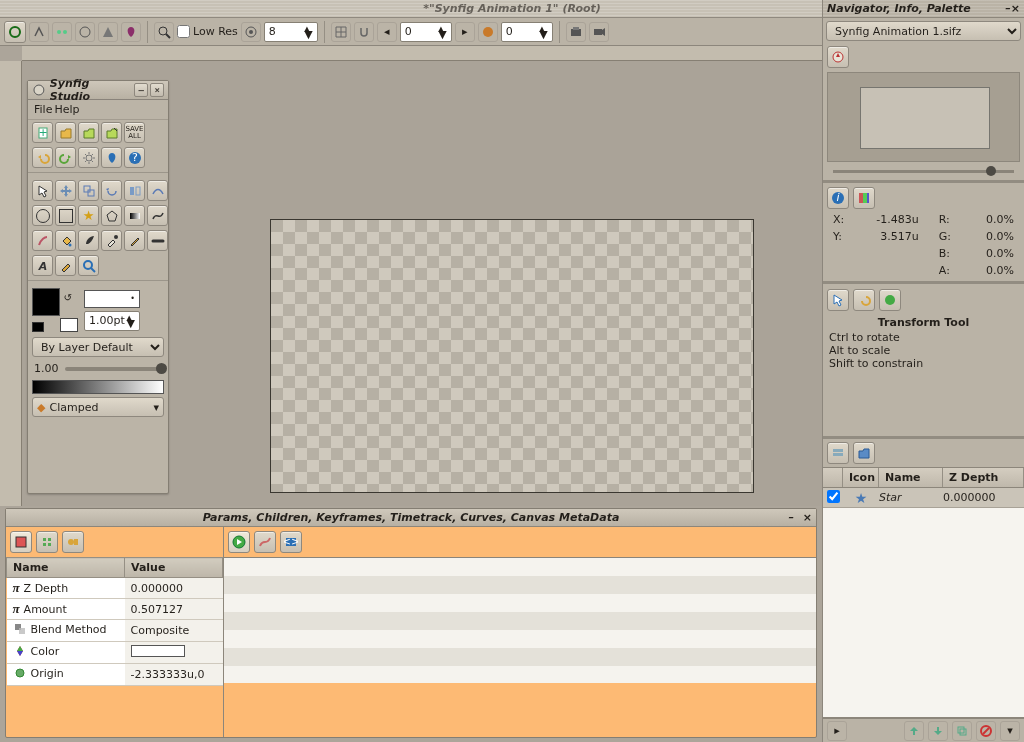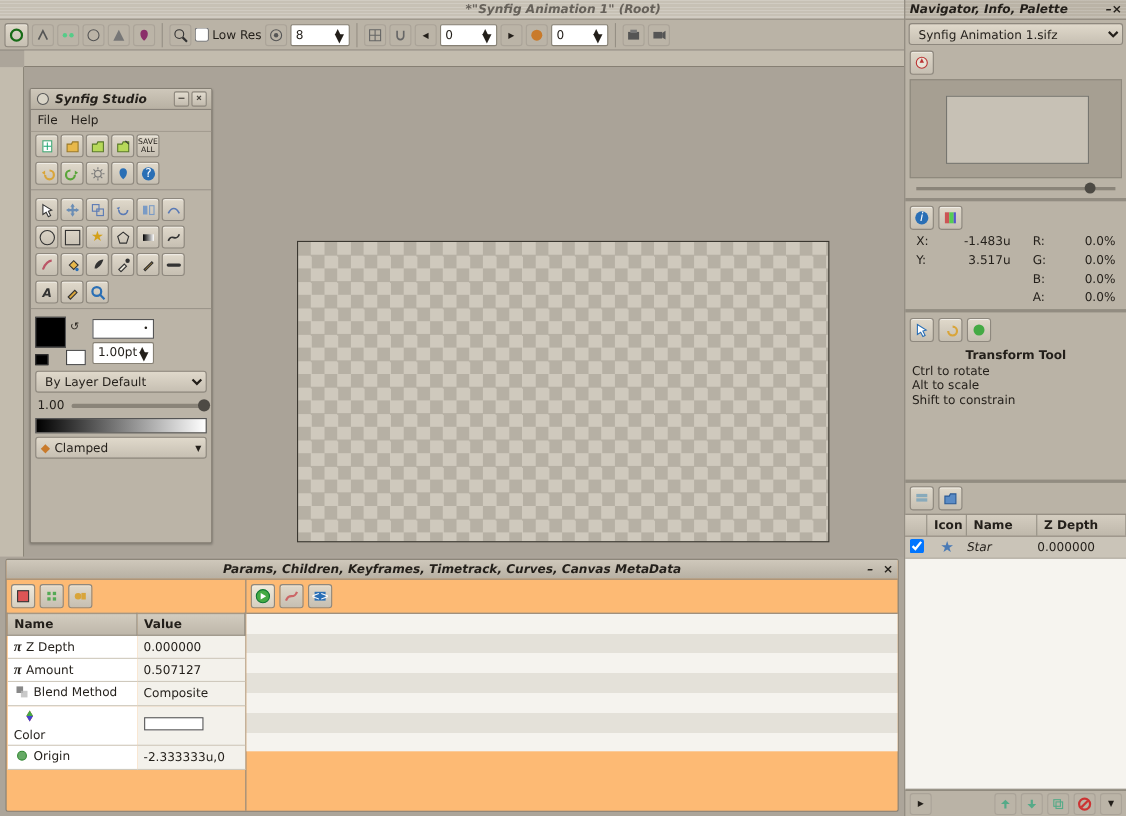--- a/index.html
+++ b/index.html
@@ -14,22 +14,22 @@
   .input { background:#fff; border:1px solid #868074; border-radius:2px; height:20px; padding:0 4px; display:inline-flex; align-items:center; }
   
   #maintoolbar { position:absolute; top:18px; left:0; right:202px; height:28px; background:#bab3a6; border-bottom:1px solid #8c867c; display:flex; align-items:center; padding:0 4px; gap:3px; }
   #maintoolbar .sep { width:1px; height:22px; background:#958f84; margin:0 3px; }
   
   #hruler { position:absolute; top:46px; left:22px; right:202px; height:15px; background:#c3bcae; border-bottom:1px solid #867f73; overflow:hidden; font-size:8px; }
   #vruler { position:absolute; top:61px; left:0; width:22px; bottom:236px; background:#c3bcae; border-right:1px solid #867f73; }
   #canvasview { position:absolute; top:61px; left:22px; right:202px; bottom:236px; background:#aaa398; }
   #canvas { position:absolute; top:158px; left:248px; width:484px; height:274px; background:repeating-conic-gradient(#cfc9bd 0 25%, #b6b0a4 0 50%) 0 0/24px 24px; border:1px solid #3a3730; }
   
-  #toolbox { top:80px; left:27px; width:166px; height:414px; z-index:5; }
-  #toolbox .menurow { display:flex; gap:12px; padding:3px 6px; border-bottom:1px solid #a39c90; }
+  #toolbox { top:80px; left:27px; width:142px; height:414px; z-index:5; }
+  #toolbox .menurow { display:flex; gap:2px; padding:3px 6px; border-bottom:1px solid #a39c90; }
   #toolbox .gridrow { display:flex; padding:2px 4px; gap:2px; }
   #toolbox .gridrow .btn { width:21px; height:21px; min-width:21px; }
   #toolbox .colorswatch { position:relative; width:46px; height:44px; }
   #toolbox .swatchA { position:absolute; top:0; left:0; width:28px; height:28px; background:#000; border:1px solid #555; }
   #toolbox .swatchB { position:absolute; bottom:0; right:0; width:18px; height:14px; background:#fff; border:1px solid #444; }
   #toolbox .swatchMini { position:absolute; bottom:0; left:0; width:12px; height:10px; background:#000; border:1px solid #333; }
   
   #bottomdock { position:absolute; left:5px; right:207px; bottom:4px; height:230px; background:#fdba74; border:1px solid #847e73; border-radius:2px; }
   #bottomdock .tabsbar { height:18px; background:linear-gradient(#cfc8bb,#b7b0a3); display:flex; align-items:center; justify-content:center; color:#696359; font-style:italic; font-weight:bold; border-bottom:1px solid #8c867b; position:relative; }
   #bottomdock .tabsbar .winbtn { position:absolute; right:4px; top:2px; }
@@ -449,21 +449,21 @@
             <td><span style="display:inline-flex;align-items:center;gap:4px;">
                 <svg width="14" height="14" viewBox="0 0 14 14">
                   <rect x="2" y="2" width="6" height="6" fill="#888"></rect>
                   <rect x="6" y="6" width="6" height="6" fill="#bbb" fill-opacity="0.8"></rect>
                 </svg>
                 <span>Blend Method</span>
               </span></td>
             <td class="vcol">Composite</td>
           </tr>
           <tr>
-            <td><span style="display:inline-flex;align-items:center;gap:4px;flex-direction:column;">
+            <td><span style="display:inline-flex;align-items:center;gap:4px;">
                 <svg width="14" height="14" viewBox="0 0 14 14">
                   <path d="M7 2l3 5-3 5-3-5z" fill="#c44"></path>
                   <path d="M7 2l3 5h-6z" fill="#4a4"></path>
                   <path d="M7 12l3-5h-6z" fill="#44c"></path>
                 </svg>
                 <span>Color</span>
               </span></td>
             <td class="vcol"><span style="display:inline-block;width:54px;height:12px;background:#fff;border:1px solid #555;"></span></td>
           </tr>
           <tr>

